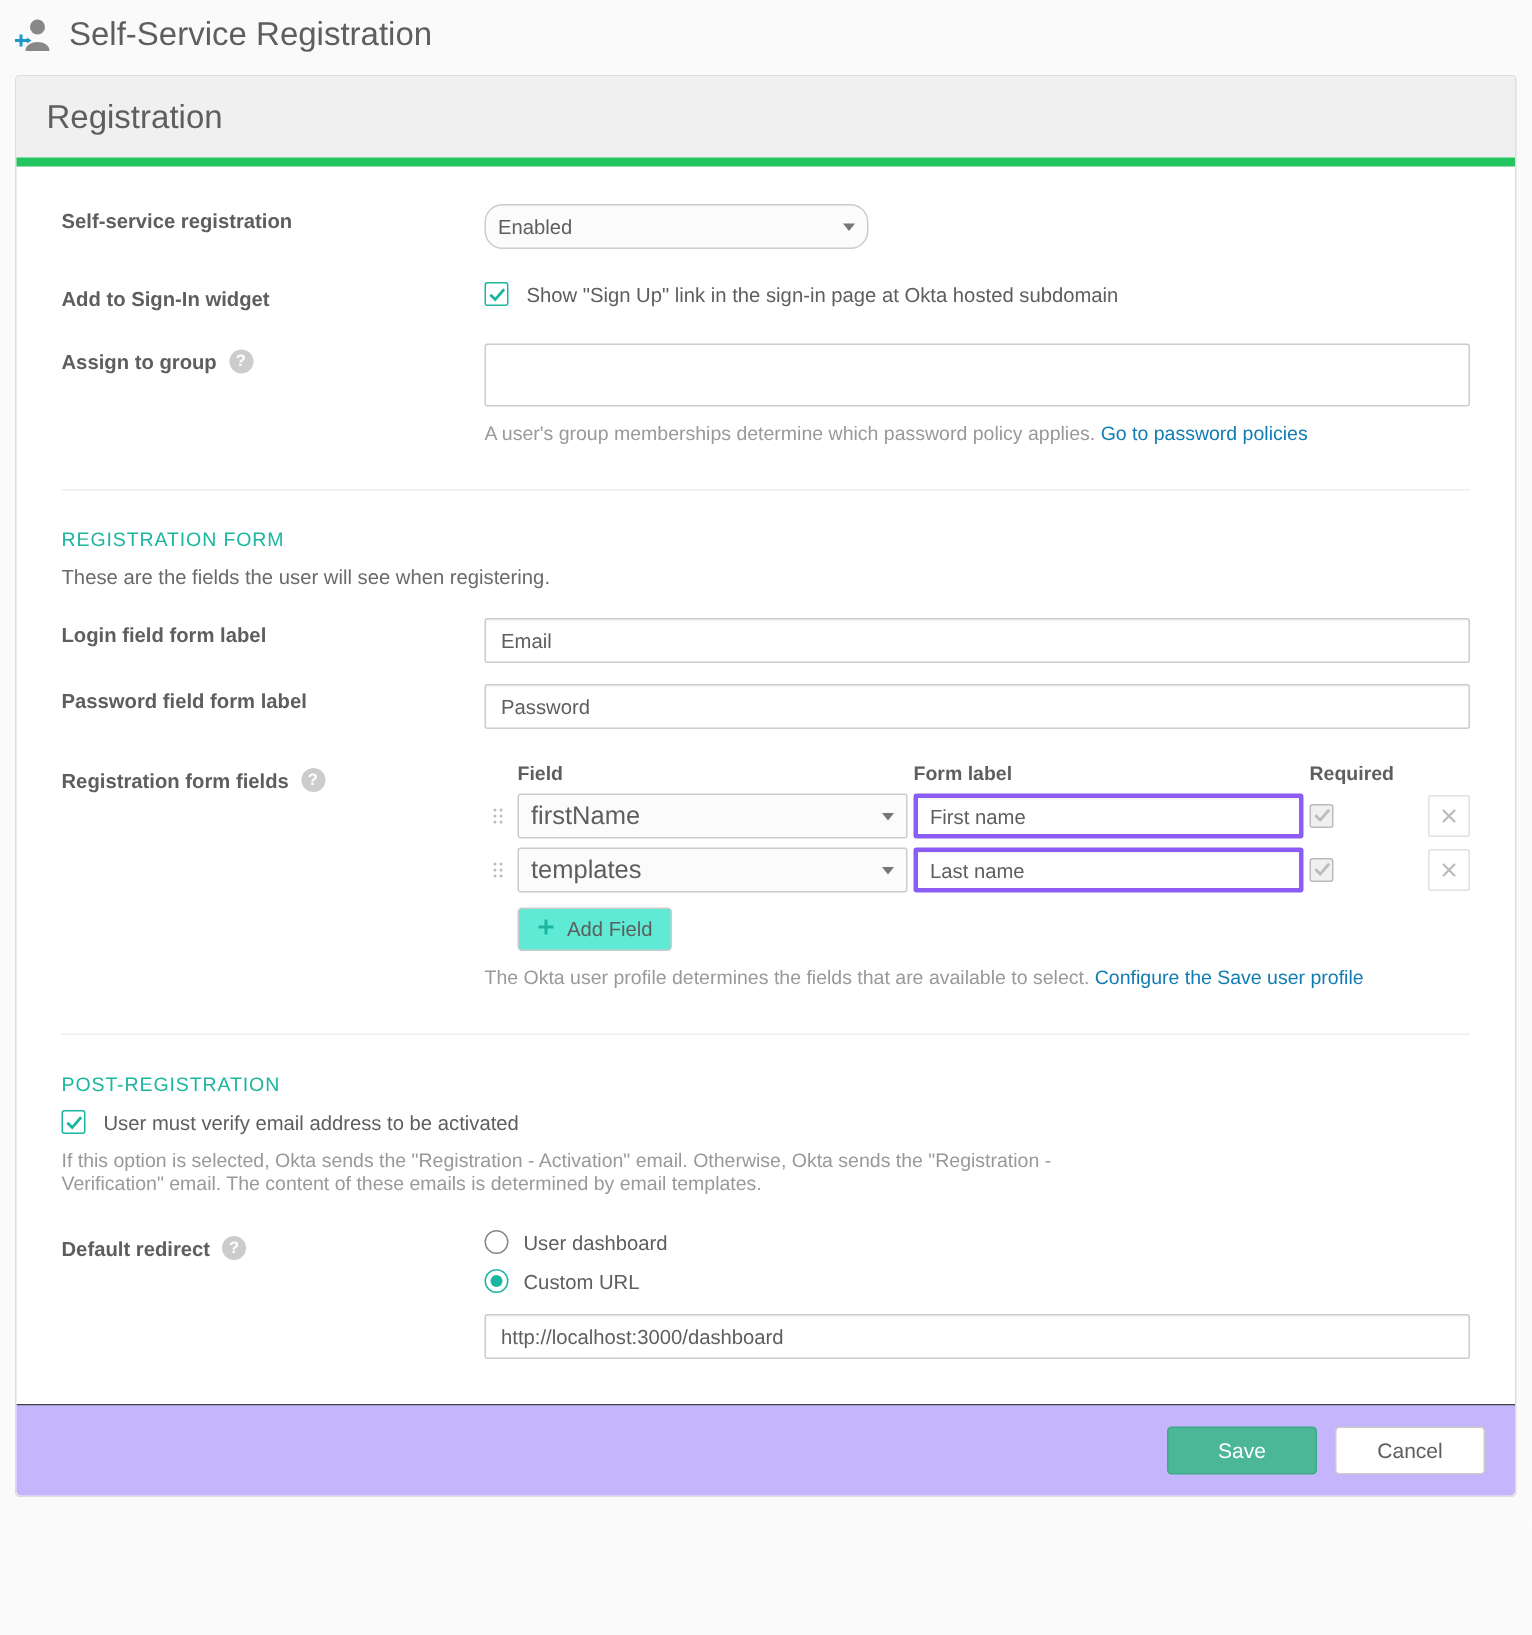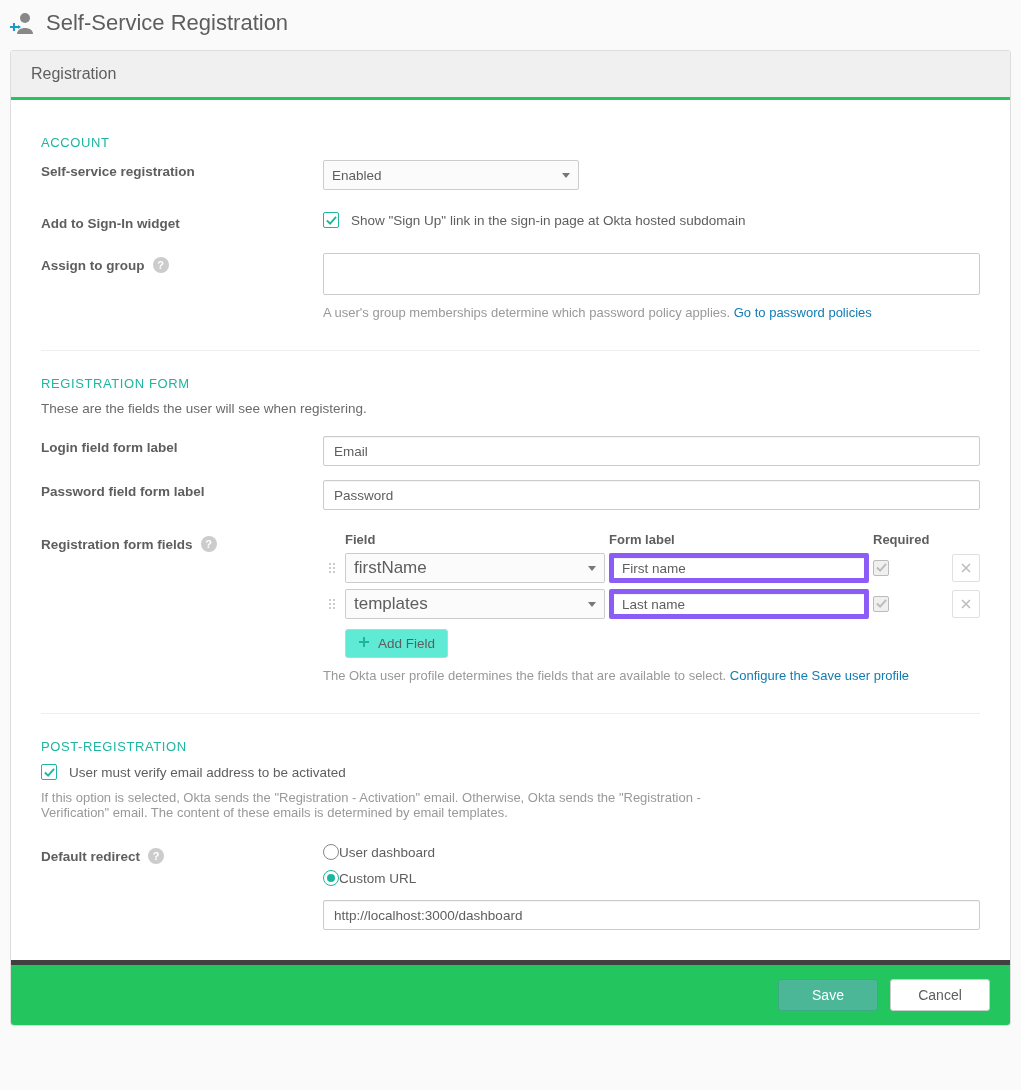--- a/index.html
+++ b/index.html
@@ -23,23 +23,23 @@
   }
   .person-icon svg { display:block; }
 
   .panel {
     border: 1px solid #ddd;
     border-radius: 3px;
     background: #fff;
   }
   .panel-header {
     background: #f0f0f0;
-    border-bottom: 3px solid #22c55e;
+    border-bottom: 6px solid #22c55e;
     padding: 14px 20px;
-    font-size: 16px;
+    font-size: 22px;
     color: #5e5e5e;
   }
   .panel-body {
     padding: 25px 30px 10px;
   }
   .section-header {
     color: #19b394;
     color: #1cb6a0;
     font-size: 13px;
     letter-spacing: 0.6px;
@@ -76,21 +76,21 @@
     cursor: default;
   }
   .select-box {
     width: 256px; height: 30px;
     border: 1px solid #ccc; border-radius: 2px;
     background: #fbfbfb;
     display:flex; align-items:center; justify-content:space-between;
     padding: 0 8px; color:#5e5e5e; font-size:13.5px;
     cursor:pointer;
   }
-  .select-box.small { width: 256px; }
+  .select-box.small { width: 256px; border-radius: 12px; }
   .select-arrow {
     width:0;height:0;border-left:4px solid transparent;
     border-right:4px solid transparent;border-top:5px solid #777;
   }
   .text-input {
     width: 100%; height: 30px;
     border: 1px solid #ccc; border-radius: 2px;
     padding: 0 10px; font-size: 13.5px; color:#5e5e5e;
     background:#fff;
   }
@@ -135,55 +135,55 @@
   }
   .drag-handle span{display:flex;gap:2px}
   .dot{width:2px;height:2px;background:#bbb;border-radius:50%}
   .ff-select {
     height: 30px; border:1px solid #ccc; border-radius:2px;
     display:flex; align-items:center; justify-content:space-between;
     padding:0 8px; color:#5e5e5e; font-size:17px;
     background:#fbfbfb; cursor:pointer;
   }
   .ff-input {
-    width:100%; height:30px; border:5px solid #8b5cf6; border-radius:2px;
+    width:100%; height:30px; border:3px solid #8b5cf6; border-radius:2px;
     padding:0 8px; font-size:13.5px; color:#5e5e5e;
     box-shadow: inset 0 1px 1px rgba(0,0,0,0.05);
   }
   .remove-btn {
     width:28px;height:28px;border:1px solid #e0e0e0;border-radius:2px;
     display:flex;align-items:center;justify-content:center;
     color:#bbb; cursor:pointer; background:#fff;
   }
   .add-field-btn {
     display:inline-flex;align-items:center;gap:8px;
     border:1px solid #ccc;border-radius:3px;
     padding:6px 12px; color:#5e5e5e; font-size:13.5px;
     background:#5eead4; cursor:pointer;
     margin-left: 22px;
     margin-top: 4px;
   }
   .plus-icon { color:#1cb6a0; font-weight:bold; }
 
   
-  .radio-row{display:flex;align-items:center;margin-bottom:10px}
+  .radio-row{display:flex;align-items:center;gap:10px;margin-bottom:10px}
   .radio{
     width:16px;height:16px;border:1px solid #888;border-radius:50%;
     display:inline-flex;align-items:center;justify-content:center;
     cursor:pointer; flex-shrink:0;
   }
   .radio.selected{border-color:#1cb6a0}
   .radio .inner-dot{
     width:8px;height:8px;border-radius:50%;background:#1cb6a0;display:none;
   }
   .radio.selected .inner-dot{display:block}
   .radio-label{color:#5e5e5e;font-size:13.5px}
 
   .panel-footer{
-    background:#22c55e;border-top:5px solid #404040;
+    background:#c4b5fd;border-top:1px solid #404040;
     padding:14px 20px;
     display:flex;justify-content:flex-end;gap:12px;
     border-radius:0 0 3px 3px;
     text-align:center;
   }
   .btn{
     min-width:100px;height:32px;border-radius:3px;
     display:inline-flex;align-items:center;justify-content:center;
     font-size:14px;cursor:pointer;
   }
@@ -212,21 +212,20 @@
       </svg>
     </span>
     <span class="page-title">Self-Service Registration</span>
   </div>
 
   <div class="panel">
     <div class="panel-header">Registration</div>
 
     <div class="panel-body">
 
-      <div class="section-header">ACCOUNT</div>
 
       <div class="form-row">
         <div class="form-label">Self-service registration</div>
         <div class="form-control">
           <div class="select-box small">
             <span>Enabled</span>
             <span class="select-arrow"></span>
           </div>
         </div>
       </div>

